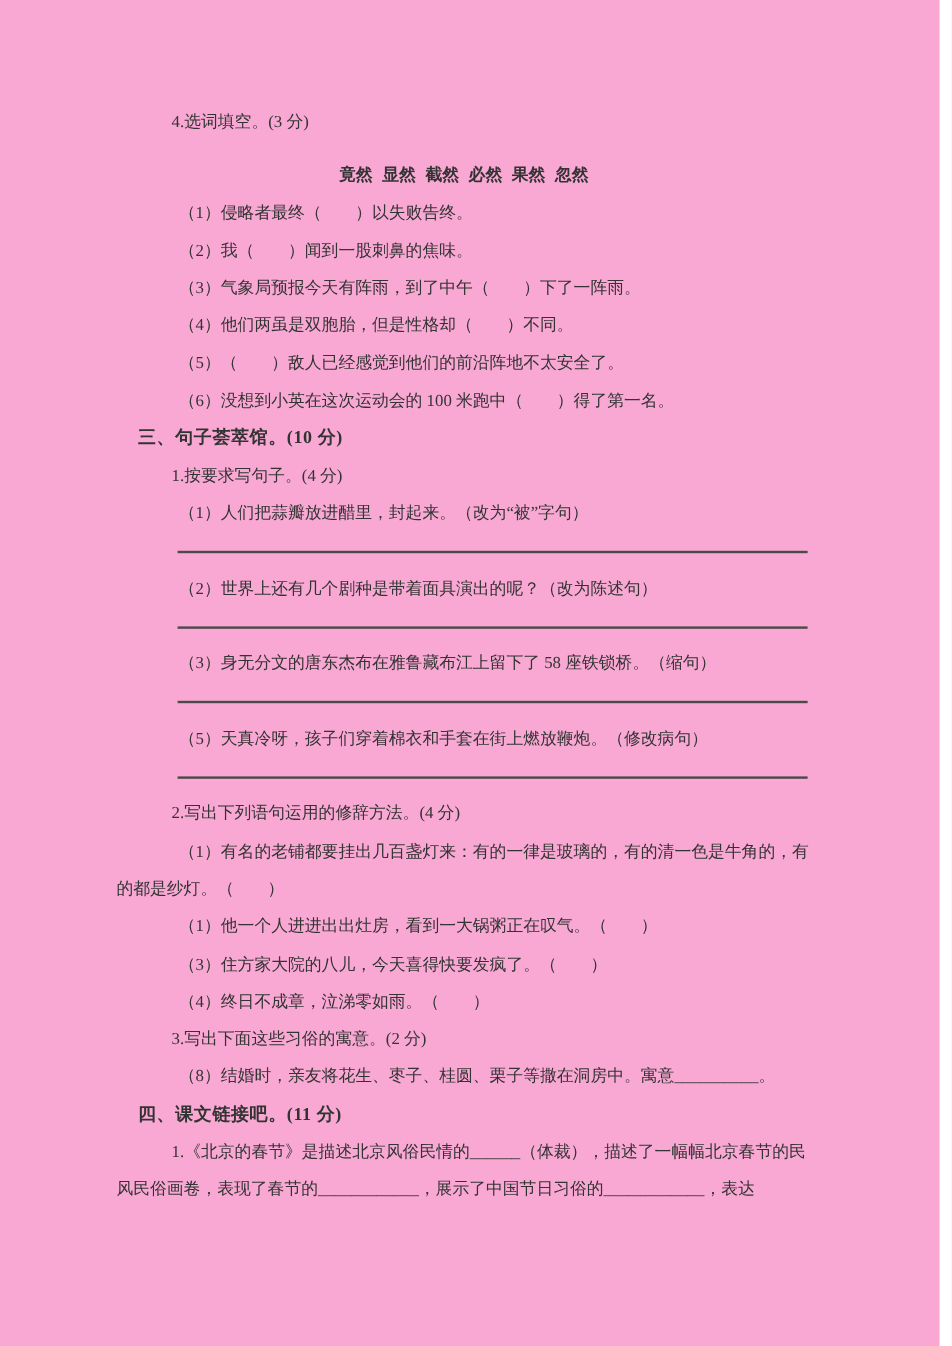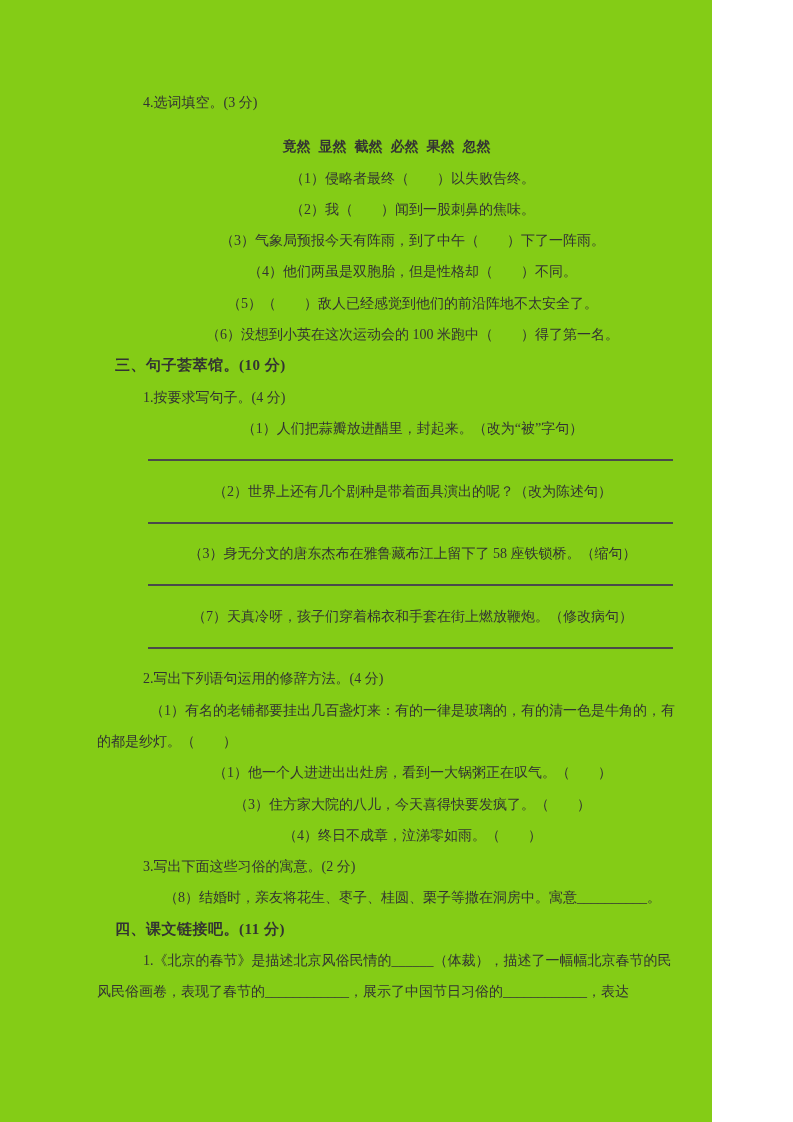--- a/index.html
+++ b/index.html
@@ -1,42 +1,41 @@
 <!DOCTYPE html>
 <html><head>
 <meta charset="utf-8">
 <style>
   html, body { margin: 0; padding: 0; background: #ffffff; }
   .page {
     position: relative;
-    width: 684px;
+    width: 783px;
     height: 1122px;
-    background: #84cc16;
+    background: #f9a8d4;
     overflow: hidden;
     font-family: "Liberation Serif", "DejaVu Serif", serif;
     font-size: 14px;
     color: #333333;
-    padding-left: 28px;
   }
   .content {
     position: absolute;
     left: 97px;
     top: 87px;
     width: 579px;
   }
   .row {
     height: 31.3px;
     line-height: 31.3px;
     white-space: pre;
     overflow: visible;
   }
   
   .sub  { padding-left: 46px; }
   
-  .item { padding-left: 52px; text-align: center; }
+  .item { padding-left: 52px; }
   
   .wrap { padding-left: 0; }
   
   .heading {
     padding-left: 18px;
     font-weight: bold;
     font-size: 15px;
     letter-spacing: 0.5px;
   }
   
@@ -72,21 +71,21 @@
       <div class="row item">（5）（　　）敌人已经感觉到他们的前沿阵地不太安全了。</div>
       <div class="row item">（6）没想到小英在这次运动会的 100 米跑中（　　）得了第一名。</div>
       <div class="row heading">三、句子荟萃馆。(10 分)</div>
       <div class="row sub">1.按要求写句子。(4 分)</div>
       <div class="row item">（1）人们把蒜瓣放进醋里，封起来。（改为“被”字句）</div>
       <div class="row rule"><div class="rule-bar" style="border-top-color: rgb(74, 74, 74);"></div></div>
       <div class="row item">（2）世界上还有几个剧种是带着面具演出的呢？（改为陈述句）</div>
       <div class="row rule"><div class="rule-bar" style="border-top-color: rgb(74, 74, 74);"></div></div>
       <div class="row item">（3）身无分文的唐东杰布在雅鲁藏布江上留下了 58 座铁锁桥。（缩句）</div>
       <div class="row rule"><div class="rule-bar" style="border-top-color: rgb(74, 74, 74);"></div></div>
-      <div class="row item">（7）天真冷呀，孩子们穿着棉衣和手套在街上燃放鞭炮。（修改病句）</div>
+      <div class="row item">（5）天真冷呀，孩子们穿着棉衣和手套在街上燃放鞭炮。（修改病句）</div>
       <div class="row rule"><div class="rule-bar" style="border-top-color: rgb(74, 74, 74);"></div></div>
       <div class="row sub">2.写出下列语句运用的修辞方法。(4 分)</div>
       <div class="row item">（1）有名的老铺都要挂出几百盏灯来：有的一律是玻璃的，有的清一色是牛角的，有</div>
       <div class="row wrap">的都是纱灯。（　　）</div>
       <div class="row item">（1）他一个人进进出出灶房，看到一大锅粥正在叹气。（　　）</div>
       <div class="row item">（3）住方家大院的八儿，今天喜得快要发疯了。（　　）</div>
       <div class="row item">（4）终日不成章，泣涕零如雨。（　　）</div>
       <div class="row sub">3.写出下面这些习俗的寓意。(2 分)</div>
       <div class="row item">（8）结婚时，亲友将花生、枣子、桂圆、栗子等撒在洞房中。寓意__________。</div>
       <div class="row heading">四、课文链接吧。(11 分)</div>

